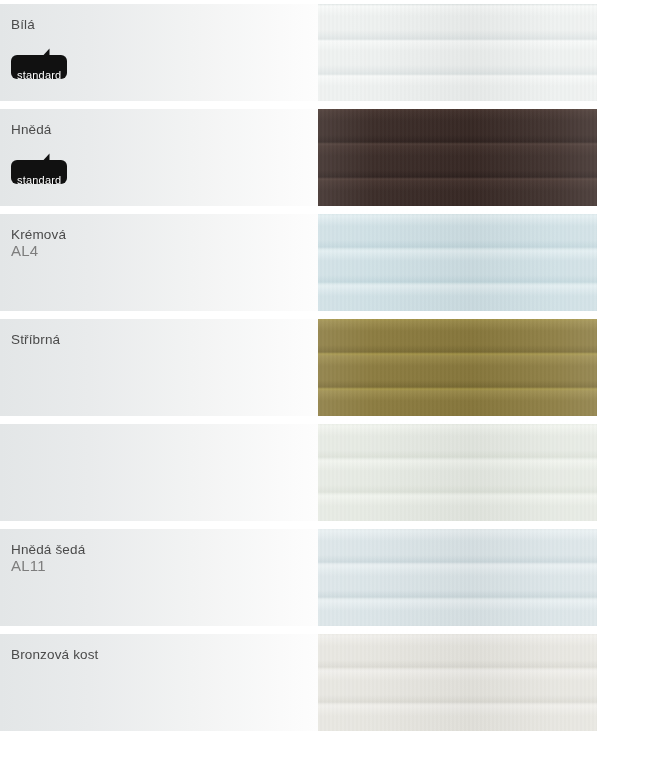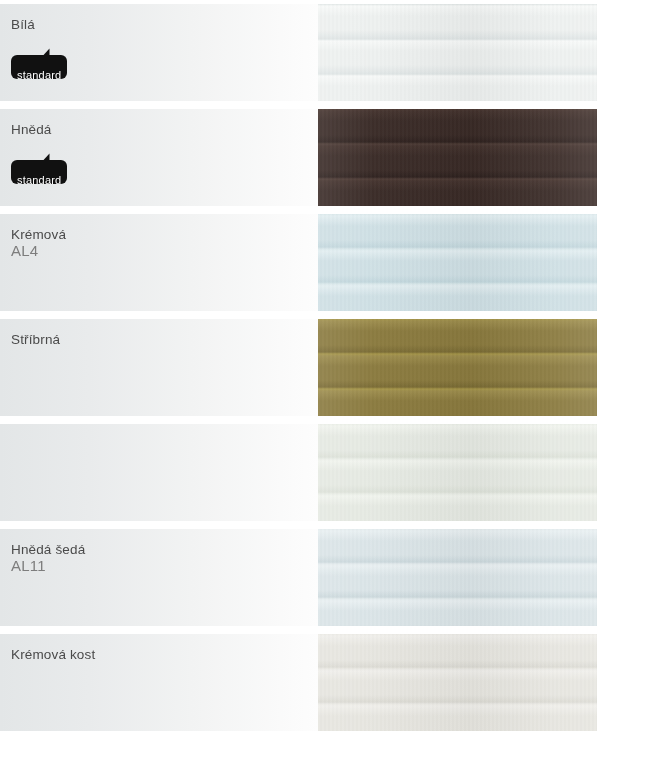--- a/index.html
+++ b/index.html
@@ -198,21 +198,21 @@
         <div class="color-code">AL11</div>
       </div>
       <div class="swatch" style="background: rgb(219, 229, 232);">
         <div class="slats" style="background: repeating-linear-gradient(rgb(228, 236, 238) 0px, rgb(233, 240, 242) 2px, rgb(219, 229, 232) 12px, rgb(219, 229, 232) 26px, rgb(204, 217, 221) 33px, rgb(228, 236, 238) 35px);"></div>
         <div class="sheen"></div>
         <div class="noise"></div>
       </div>
     </div>
     <div class="color-row">
       <div class="row-info">
-        <div class="color-name">Krémová kost</div>
+        <div class="color-name">Bronzová kost</div>
       </div>
       <div class="swatch" style="background: rgb(231, 230, 224);">
         <div class="slats" style="background: repeating-linear-gradient(rgb(235, 234, 229) 0px, rgb(240, 239, 235) 2px, rgb(231, 230, 224) 12px, rgb(231, 230, 224) 26px, rgb(220, 219, 212) 33px, rgb(235, 234, 229) 35px);"></div>
         <div class="sheen"></div>
         <div class="noise"></div>
       </div>
     </div>
   </div>
 
 </body></html>

